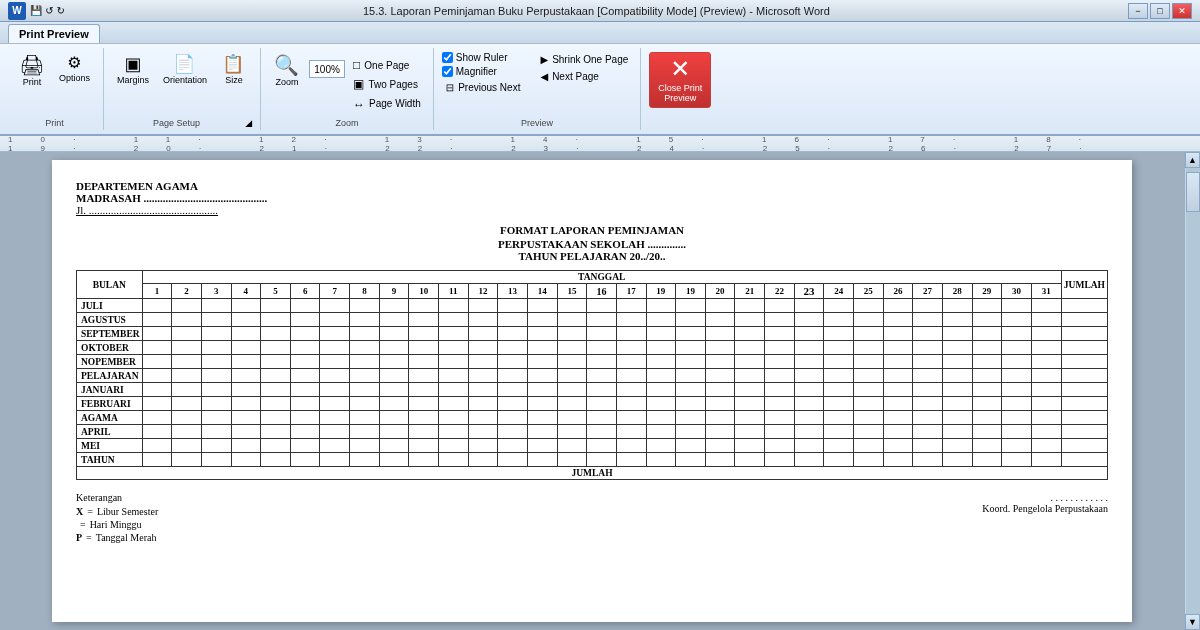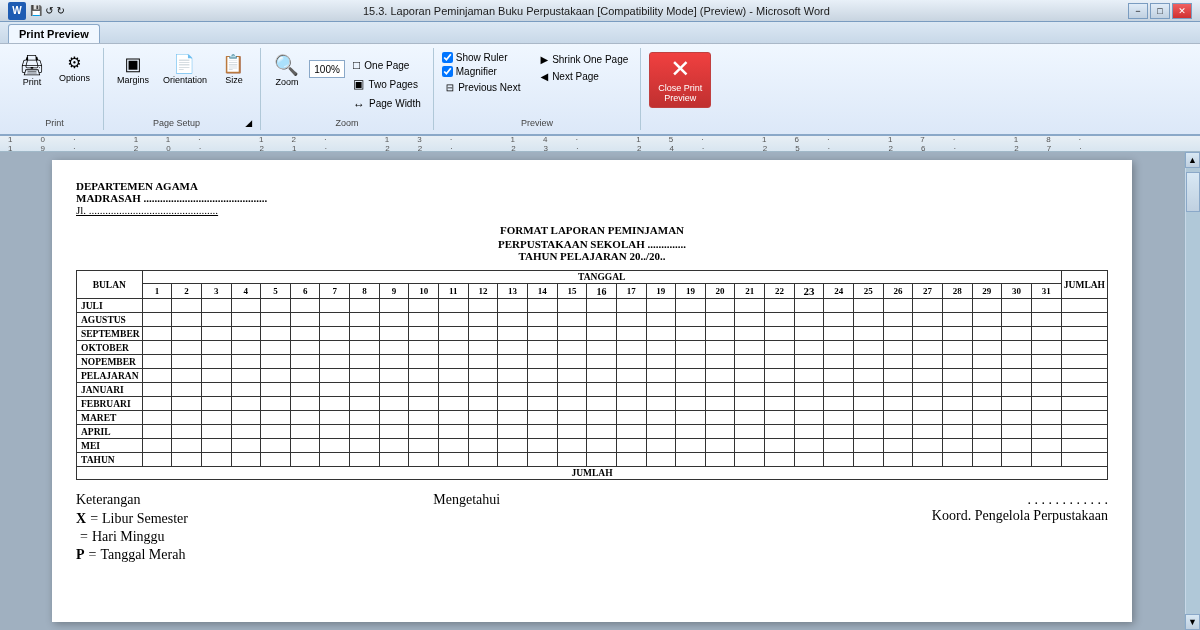--- a/index.html
+++ b/index.html
@@ -189,21 +189,21 @@
     .loan-table .tanggal-header {
       font-weight: bold;
     }
     .loan-table .month-name { text-align: left; padding-left: 4px; font-weight: bold; }
     .loan-table .jumlah-row { font-weight: bold; }
 
     .footer-section {
       display: flex;
       justify-content: space-between;
       margin-top: 12px;
-      font-size: 14px;
+      font-size: 10px;
     }
     .footer-keterangan { flex: 1; }
     .footer-mengetahui { flex: 1; padding-left: 20px; }
     .footer-koordinator { flex: 1; text-align: right; }
     .keterangan-item { display: flex; gap: 4px; margin-bottom: 2px; }
   </style>
 </head>
 <body>
 
 <div class="title-bar">
@@ -665,21 +665,21 @@
               <td style="min-width: 18px; height: 14px;"></td>
               <td style="min-width: 18px; height: 14px;"></td>
               <td style="min-width: 18px; height: 14px;"></td>
               <td style="min-width: 18px; height: 14px;"></td>
               <td style="min-width: 18px; height: 14px;"></td>
               <td style="min-width: 18px; height: 14px;"></td>
               <td style="min-width: 18px; height: 14px;"></td>
               <td></td>
             </tr>
             <tr>
-              <td class="month-name">MARET</td>
+              <td class="month-name">AGAMA</td>
               <td style="min-width: 18px; height: 14px;"></td>
               <td style="min-width: 18px; height: 14px;"></td>
               <td style="min-width: 18px; height: 14px;"></td>
               <td style="min-width: 18px; height: 14px;"></td>
               <td style="min-width: 18px; height: 14px;"></td>
               <td style="min-width: 18px; height: 14px;"></td>
               <td style="min-width: 18px; height: 14px;"></td>
               <td style="min-width: 18px; height: 14px;"></td>
               <td style="min-width: 18px; height: 14px;"></td>
               <td style="min-width: 18px; height: 14px;"></td>
@@ -832,21 +832,20 @@
             <span>=</span>
             <span>Hari Minggu</span>
           </div>
           <div class="keterangan-item">
             <span style="font-weight:bold;">P</span>
             <span>=</span>
             <span>Tanggal Merah</span>
           </div>
         </div>
         <div class="footer-mengetahui">
-          <p>Mengetahui</p>
         </div>
         <div class="footer-koordinator">
           <p>. . . . . . . . . . . .</p>
           <p>Koord. Pengelola Perpustakaan</p>
         </div>
       </div>
 
     </div>
   </div>
 

